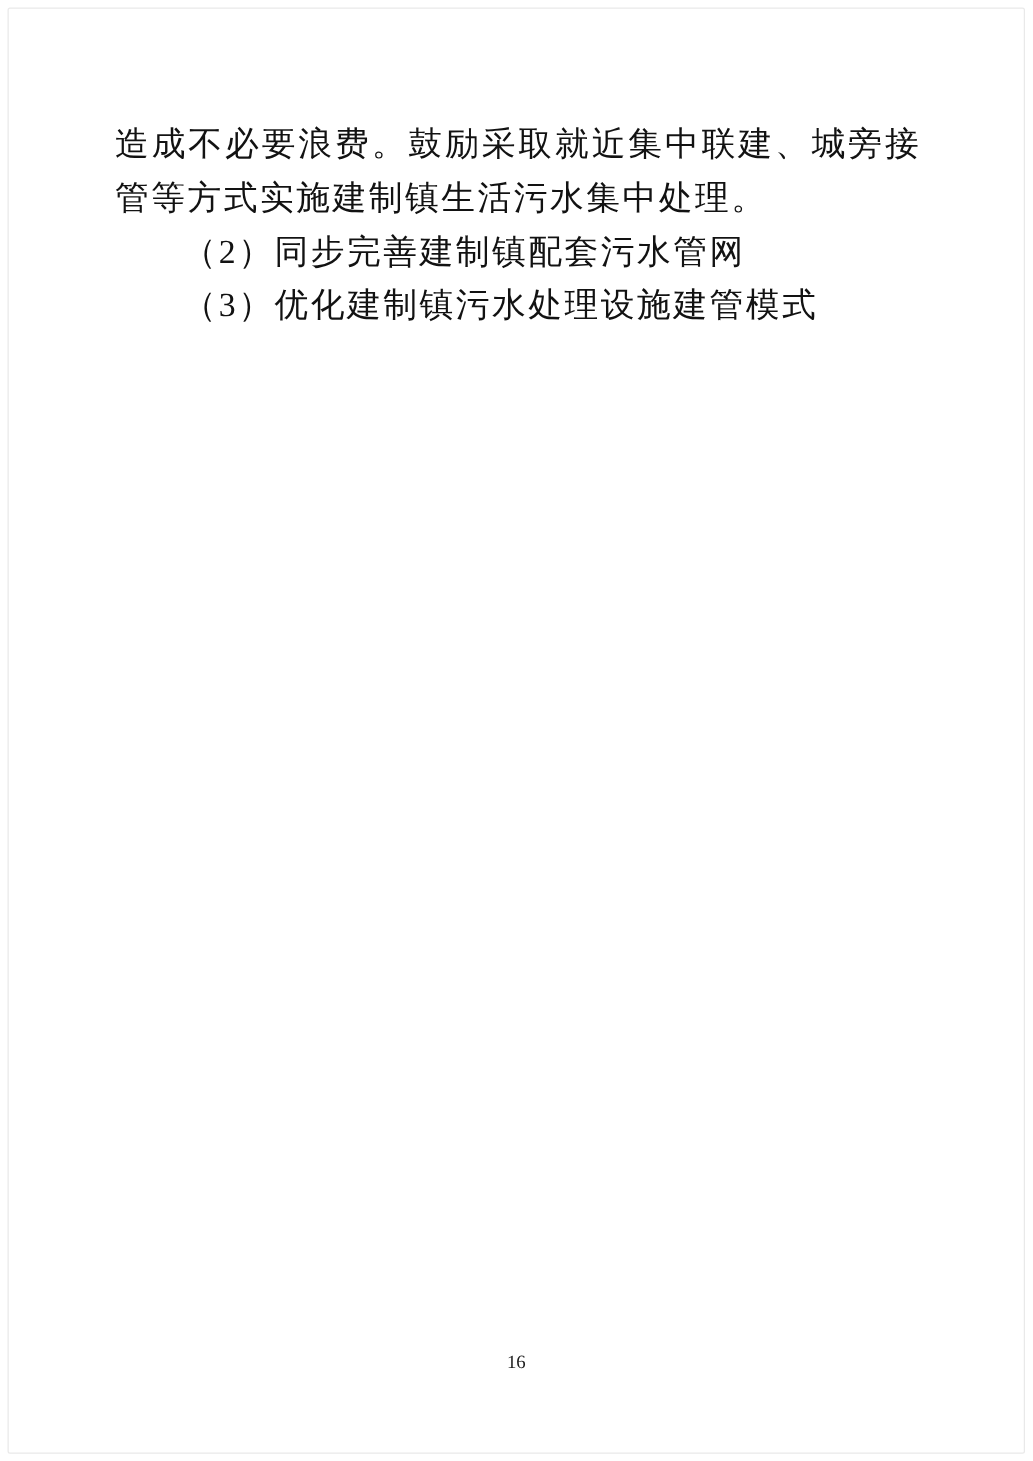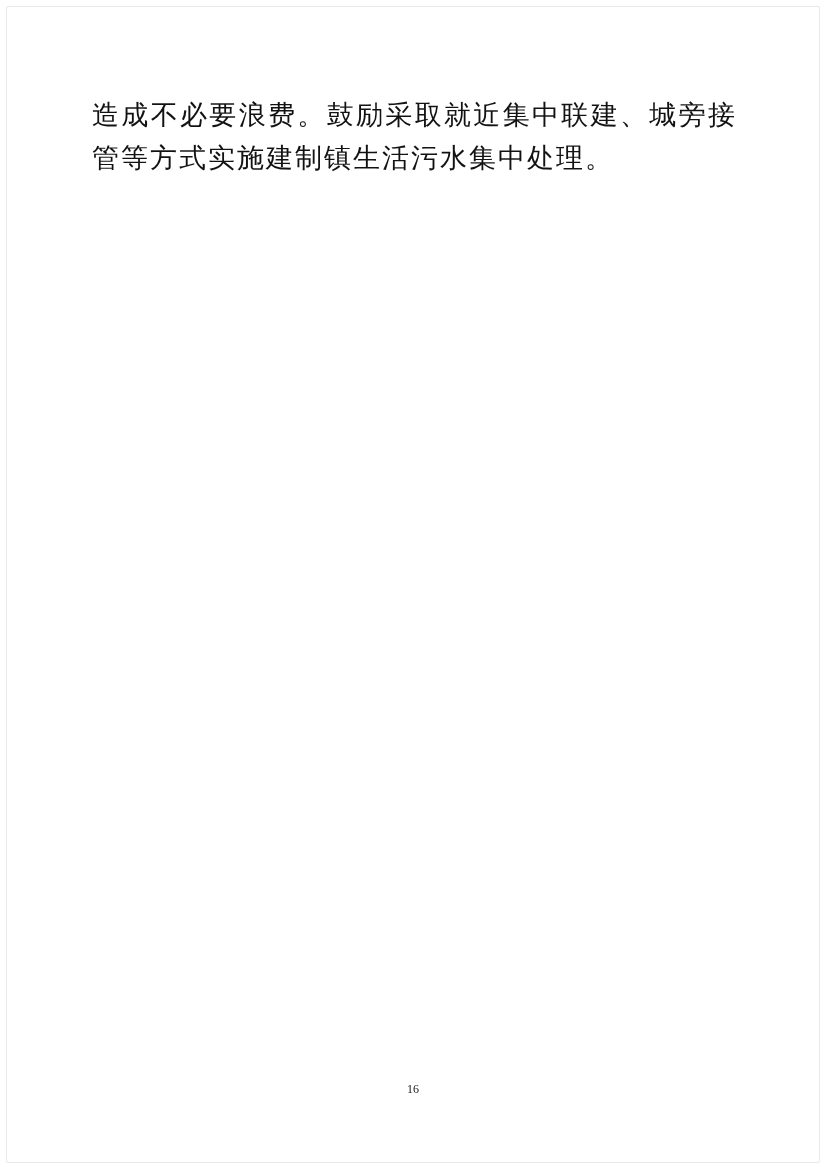--- a/index.html
+++ b/index.html
@@ -43,27 +43,29 @@
   }
   .para.no-indent {
     text-indent: 0;
   }
   .page-number {
     position: absolute;
     left: 0;
     right: 0;
     top: 1082px;
     text-align: center;
-    font-size: 12px;
+    font-size: 15px;
     letter-spacing: 0;
     color: #1a1a1a;
   }
 </style>
 </head>
 <body>
 
 <div class="page-border"></div>
 
 <div class="content">
   <p class="para no-indent">造成不必要浪费。鼓励采取就近集中联建、城旁接管等方式实施建制镇生活污水集中处理。</p>
+  <p class="para">（2）同步完善建制镇配套污水管网</p>
+  <p class="para">（3）优化建制镇污水处理设施建管模式</p>
 </div>
 
 <div class="page-number">16</div>
 
 </body></html>

